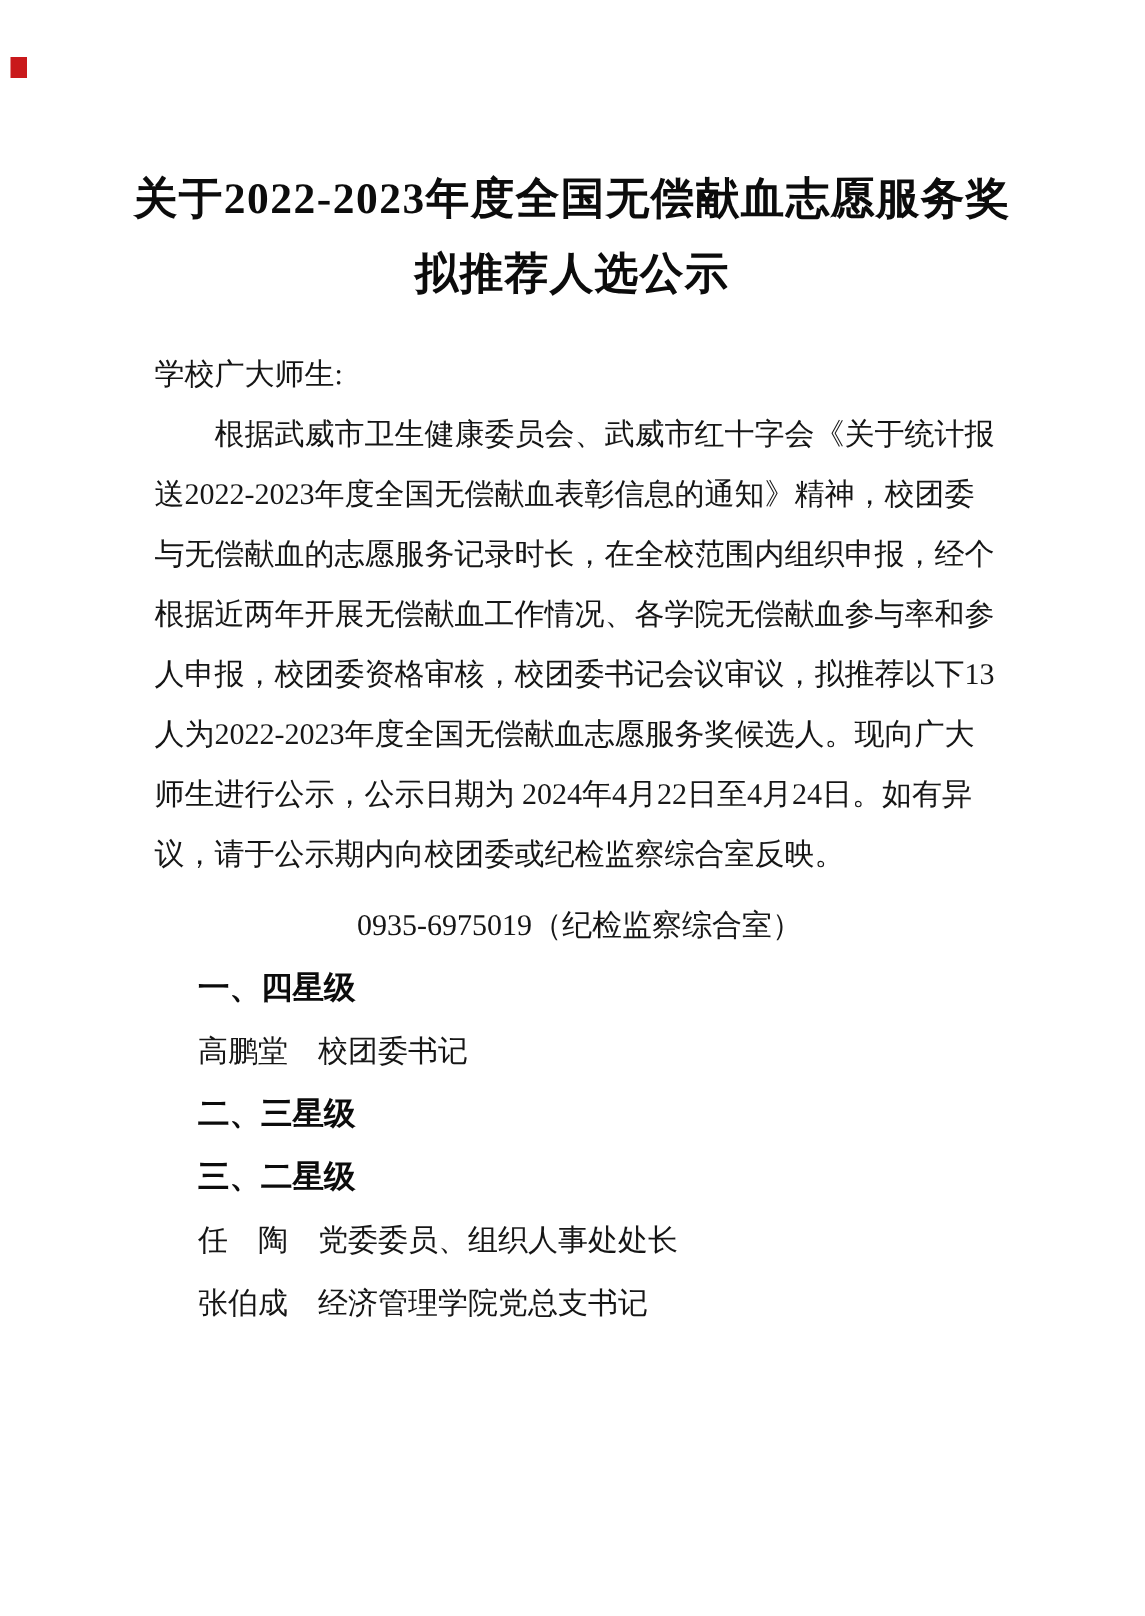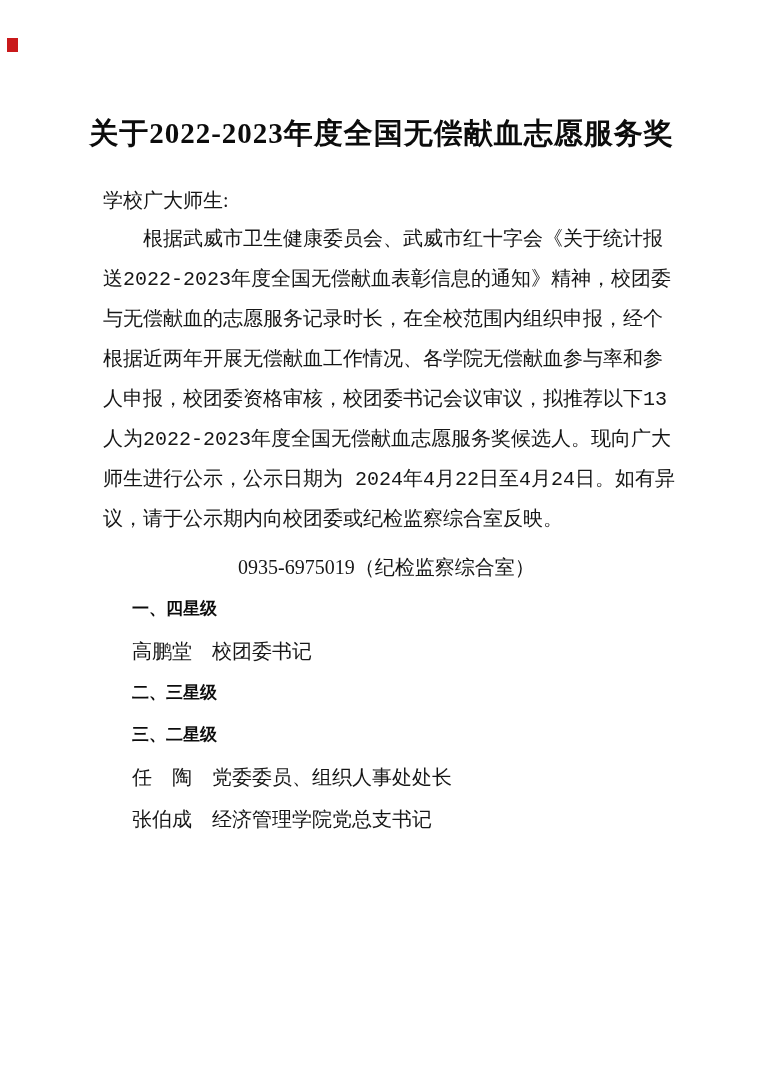--- a/index.html
+++ b/index.html
@@ -31,48 +31,48 @@
     padding:0 98px 0 103px;
     font-size:20px;
   }
   .salutation{
     margin-top:22px;
     line-height:40px;
   }
   .pline{
     line-height:40px;
     white-space:nowrap;
-    font-family:Liberation Mono, monospace;
   }
   .pline.indent{padding-left:40px;}
   .lower{margin-top:6px;}
   .lower > div{
     line-height:42px;
     white-space:nowrap;
   }
   .contact-line-1{padding-left:40px;}
   .contact-line-2{padding-left:135px;}
   .section-heading{
     padding-left:29px;
     font-family:"Liberation Sans","DejaVu Sans",sans-serif;
     font-weight:bold;
-    font-size:17px;
+    font-size:21px;
     color:#0c0c0c;
   }
   .entry-row{padding-left:29px;}
 </style>
 </head>
 <body>
 
 <div class="page">
 
   <div class="red-mark"></div>
 
   <h1 class="title">
     <span class="title-line">关于2022-2023年度全国无偿献血志愿服务奖</span>
+    <span class="title-line">拟推荐人选公示</span>
   </h1>
 
   <div class="content">
 
     <div class="salutation">学校广大师生:</div>
 
     <div class="paragraph">
       <div class="pline indent">根据武威市卫生健康委员会、武威市红十字会《关于统计报</div>
       <div class="pline">送2022-2023年度全国无偿献血表彰信息的通知》精神，校团委</div>
       <div class="pline">与无偿献血的志愿服务记录时长，在全校范围内组织申报，经个</div>

